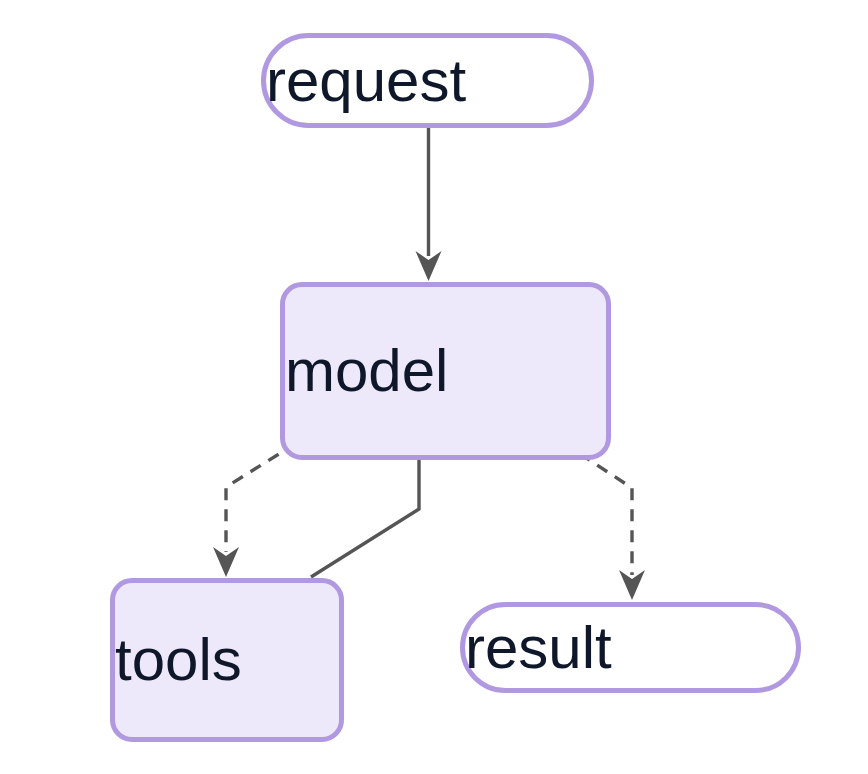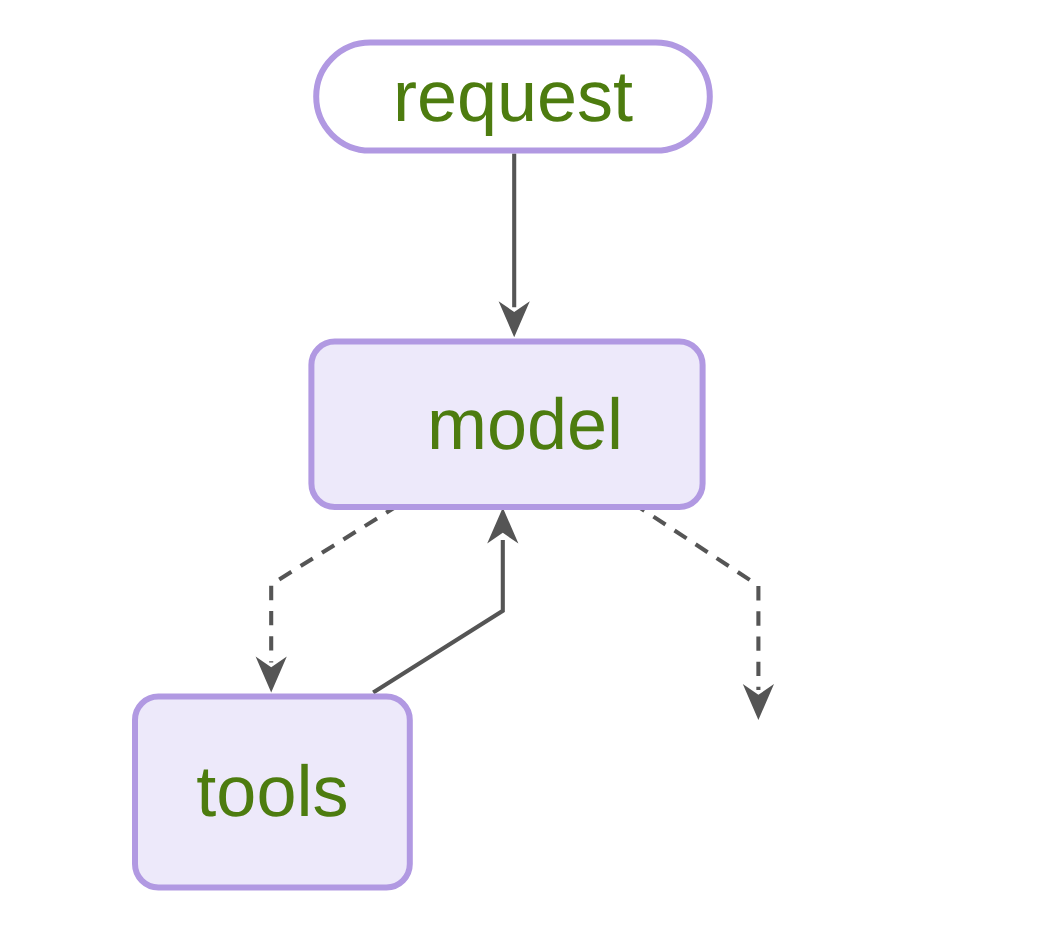--- a/index.html
+++ b/index.html
@@ -16,31 +16,31 @@
     left: 0; top: 0;
     width: 868px; height: 774px;
   }
   .edge-line { stroke-width: 3.4; fill: none; }
   .edge-dashed { stroke-dasharray: 12 9; }
   .node {
     position: absolute;
     box-sizing: border-box;
     display: flex;
     align-items: center;
-    justify-content: center;
+    justify-content: flex-start;
     border: 5px solid #b199e2;
-    color: #4d7c0f;
+    color: #0f172a;
     font-size: 60px;
     line-height: 1;
     white-space: nowrap;
   }
   .stadium { border-radius: 999px; background: #ffffff; }
   .rounded { border-radius: 22px; background: #ede9fa; }
   #node-request { left: 261px; top: 33px;  width: 333px; height: 95px;  }
-  #node-model   { left: 257px; top: 282px; width: 331px; height: 143px; padding-left: 30px; }
+  #node-model   { left: 280px; top: 282px; width: 331px; height: 178px; }
   #node-tools   { left: 110px; top: 578px; width: 234px; height: 164px; }
   #node-result  { left: 460px; top: 602px; width: 341px; height: 91px;  }
 </style>
 </head>
 <body>
 
 <div class="canvas">
 
   <svg class="edges" viewBox="0 0 868 774">
 
@@ -70,14 +70,17 @@
   </div>
 
   <div class="node rounded" id="node-model">
     <span>model</span>
   </div>
 
   <div class="node rounded" id="node-tools">
     <span>tools</span>
   </div>
 
+  <div class="node stadium" id="node-result">
+    <span>result</span>
+  </div>
 
 </div>
 
 </body></html>

